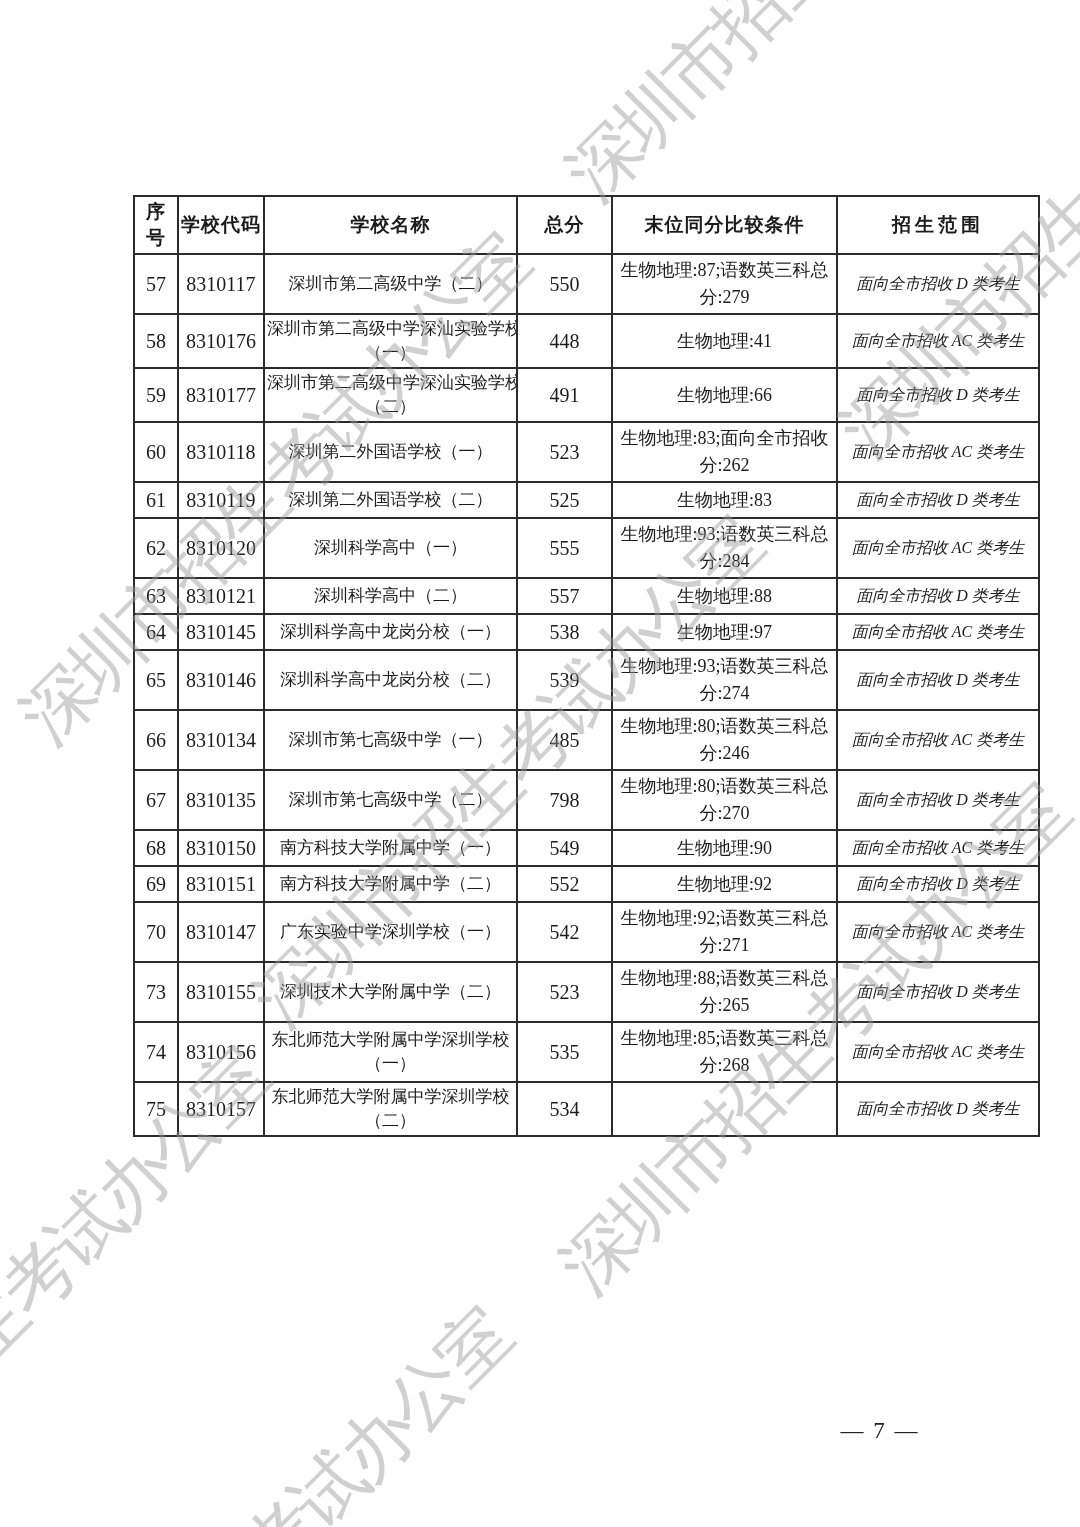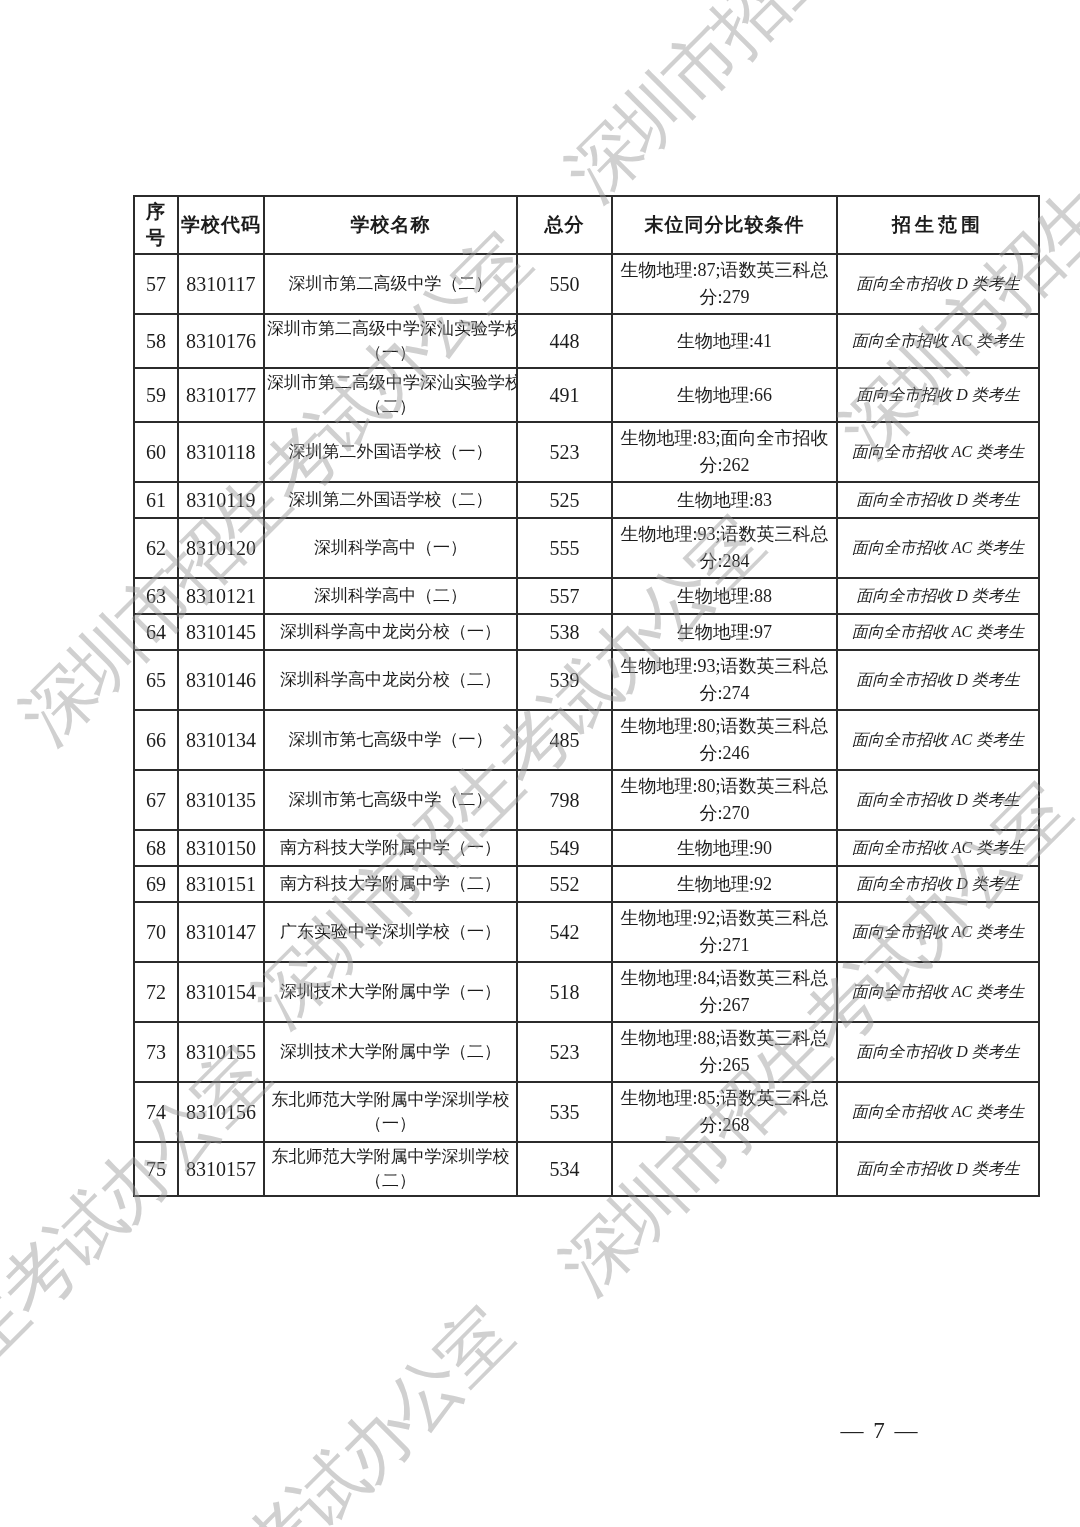--- a/index.html
+++ b/index.html
@@ -215,29 +215,20 @@
         <tr>
       <td class="cell-no">70</td>
       <td class="cell-code">8310147</td>
       <td class="cell-name">广东实验中学深圳学校（一）</td>
       <td class="cell-score">542</td>
       <td class="cell-tiebreak">生物地理:92;语数英三科总
 分:271</td>
       <td class="cell-scope">面向全市招收 AC 类考生</td>
     </tr>
         <tr>
-      <td class="cell-no">72</td>
-      <td class="cell-code">8310154</td>
-      <td class="cell-name">深圳技术大学附属中学（一）</td>
-      <td class="cell-score">518</td>
-      <td class="cell-tiebreak">生物地理:84;语数英三科总
-分:267</td>
-      <td class="cell-scope">面向全市招收 AC 类考生</td>
-    </tr>
-        <tr>
       <td class="cell-no">73</td>
       <td class="cell-code">8310155</td>
       <td class="cell-name">深圳技术大学附属中学（二）</td>
       <td class="cell-score">523</td>
       <td class="cell-tiebreak">生物地理:88;语数英三科总
 分:265</td>
       <td class="cell-scope">面向全市招收 D 类考生</td>
     </tr>
         <tr>
       <td class="cell-no">74</td>

